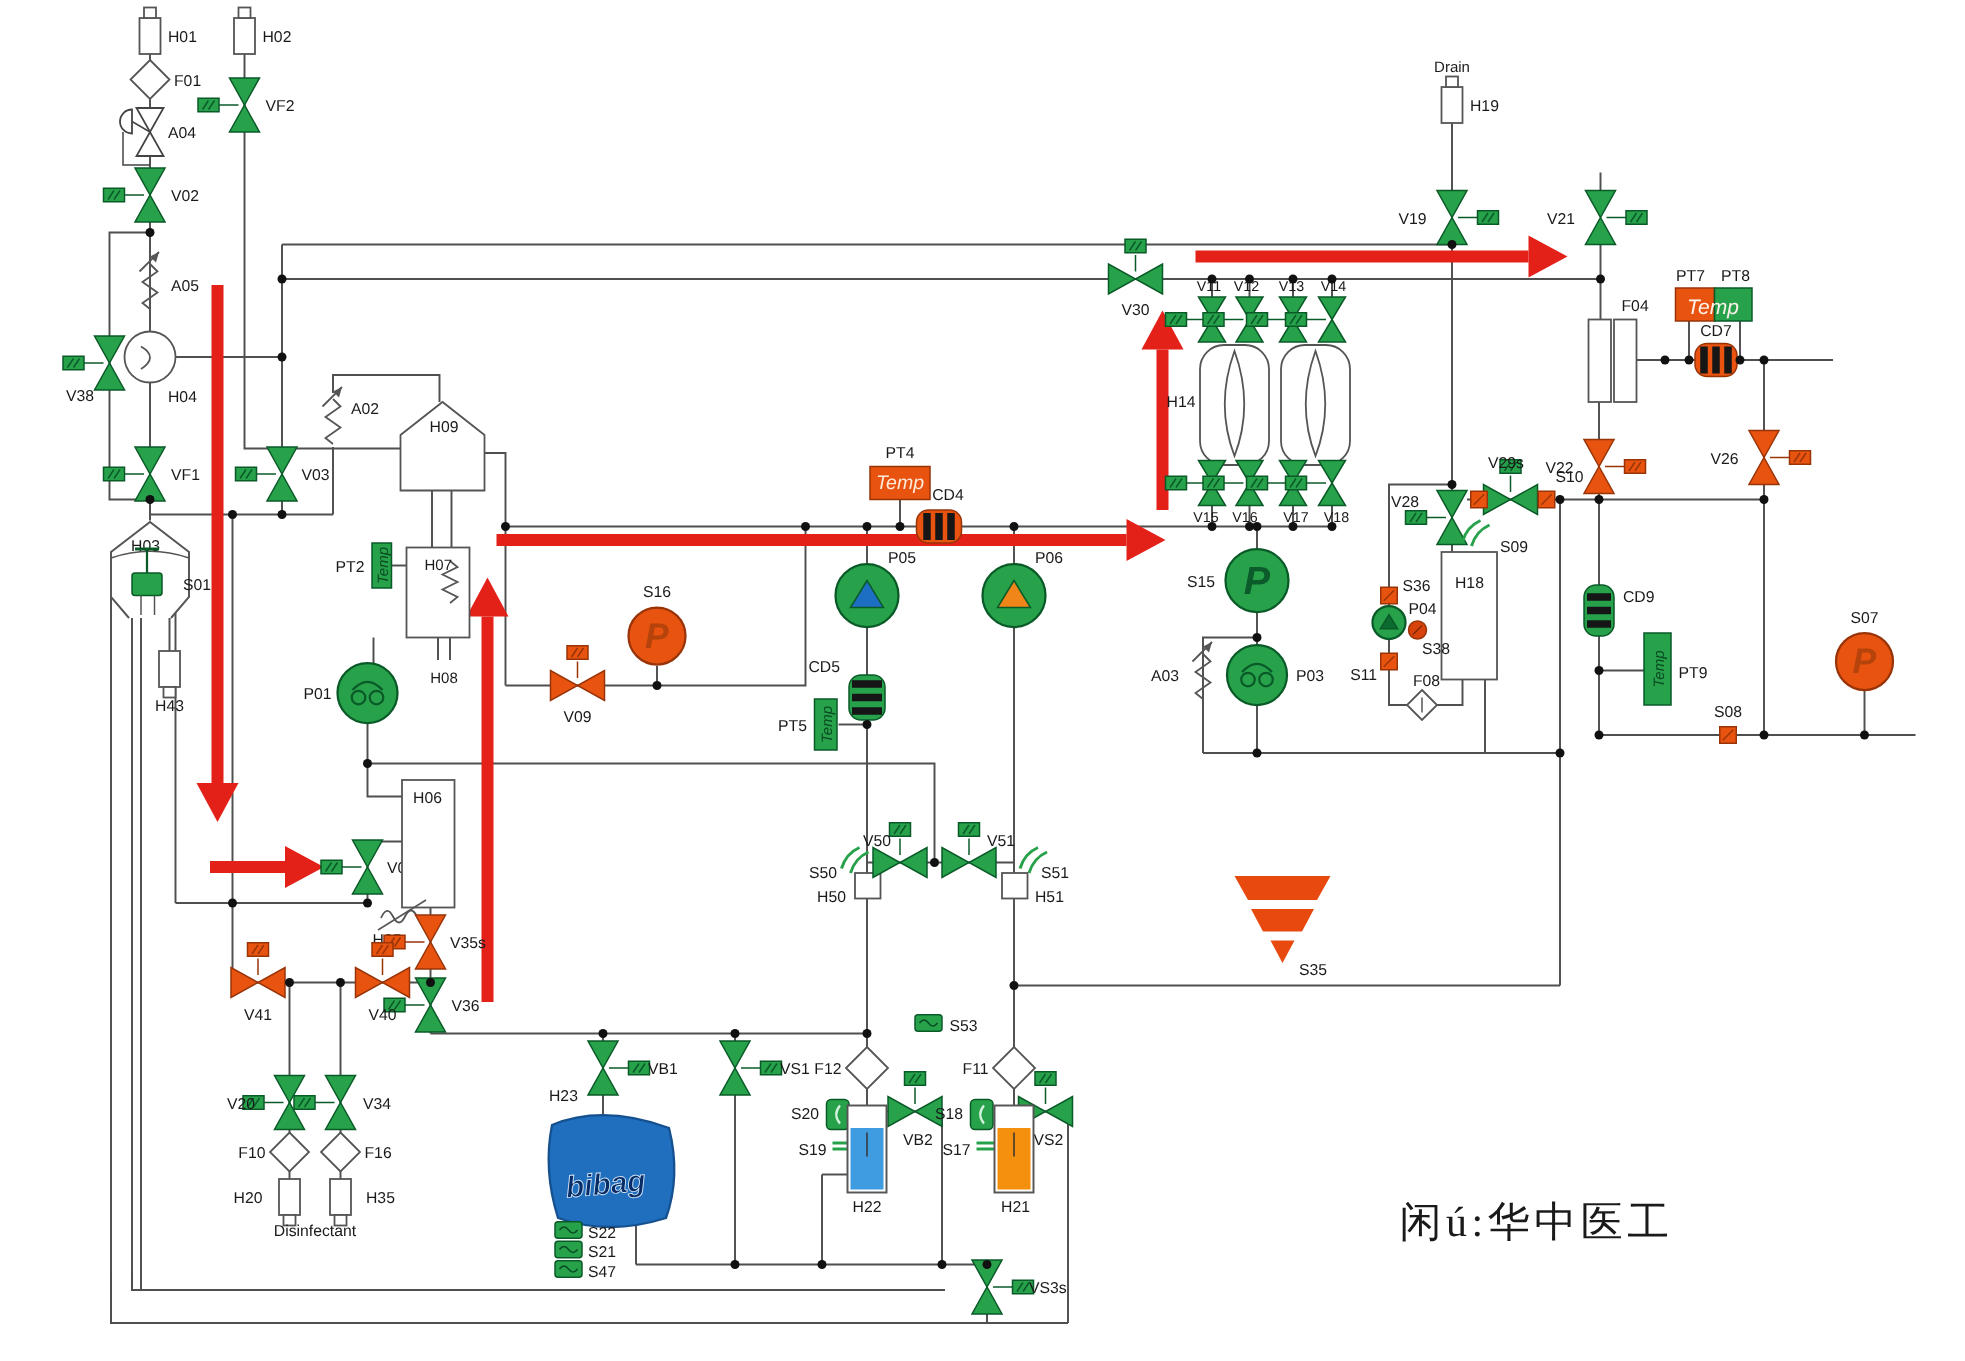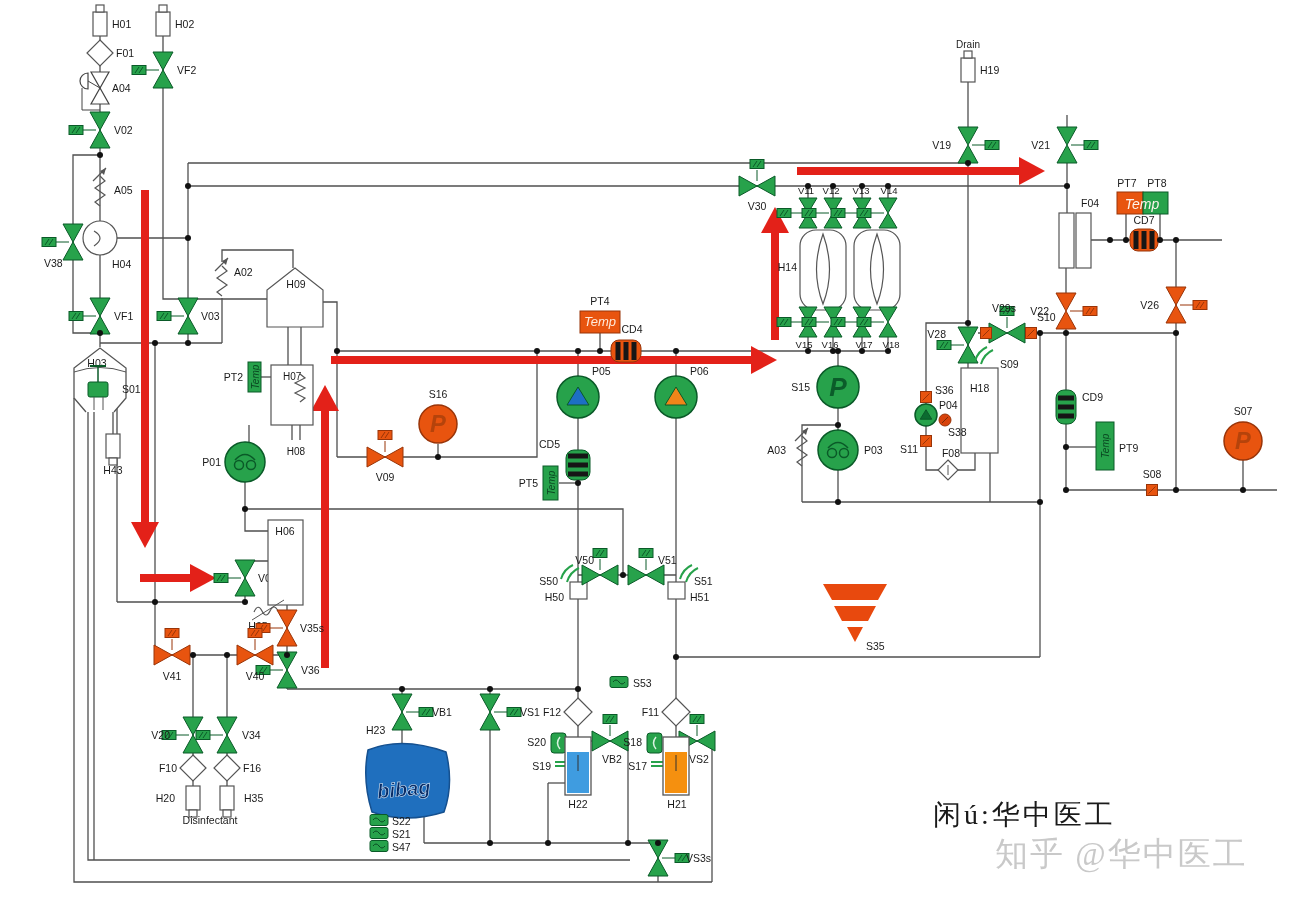--- a/index.html
+++ b/index.html
@@ -12,21 +12,20 @@
   .watermark{position:absolute;top:832px;left:995px;font-family:"Liberation Serif",serif;
           font-size:33px;color:#c9c9c9;letter-spacing:2px;}
   svg{position:absolute;left:0;top:0;}
   text{font-family:"Liberation Sans",sans-serif;}
 </style>
 </head>
 <body>
 
 <div class="stage">
   <div class="credit">闲ú:华中医工</div>
-  <div class="watermark">知乎 @华中医工</div>
 <svg viewBox="0 0 1310 907" width="1310" height="907">
       <g>
         <polyline points="100 36 100 347" fill="none" stroke="#4f4f4f" stroke-width="1.3"></polyline>
         <polyline points="100 155 73 155 73 333 100 333" fill="none" stroke="#4f4f4f" stroke-width="1.3"></polyline>
         <polyline points="163 36 163 299 267 299" fill="none" stroke="#4f4f4f" stroke-width="1.3"></polyline>
         <polyline points="188 163 966 163" fill="none" stroke="#4f4f4f" stroke-width="1.3"></polyline>
         <polyline points="188 186 1067 186" fill="none" stroke="#4f4f4f" stroke-width="1.3"></polyline>
         <polyline points="116 238 188 238" fill="none" stroke="#4f4f4f" stroke-width="1.3"></polyline>
         <polyline points="188 163 188 343" fill="none" stroke="#4f4f4f" stroke-width="1.3"></polyline>
         <polyline points="100 343 222 343" fill="none" stroke="#4f4f4f" stroke-width="1.3"></polyline>

